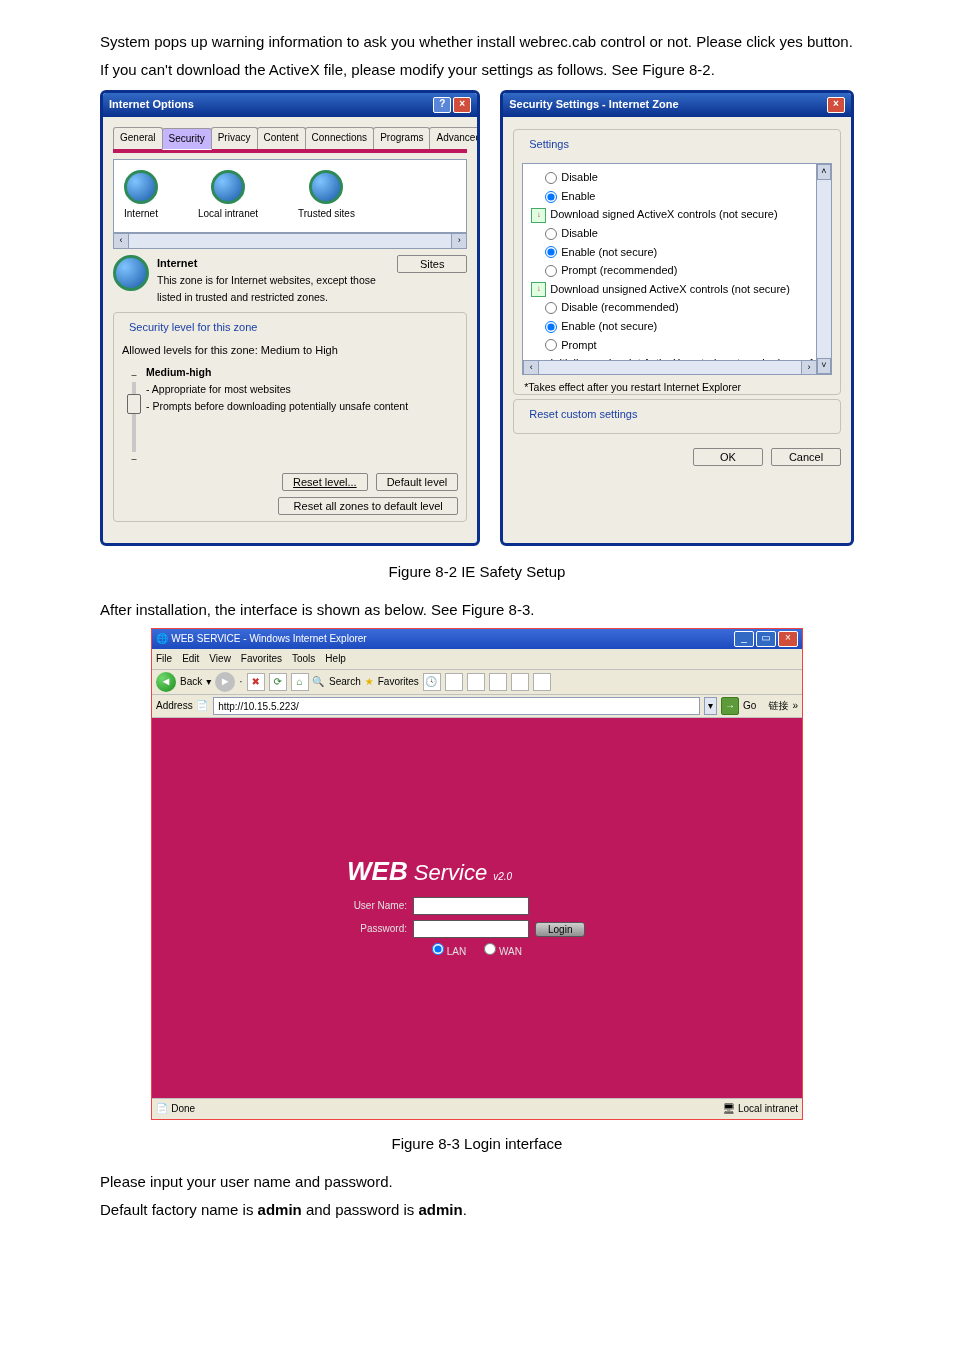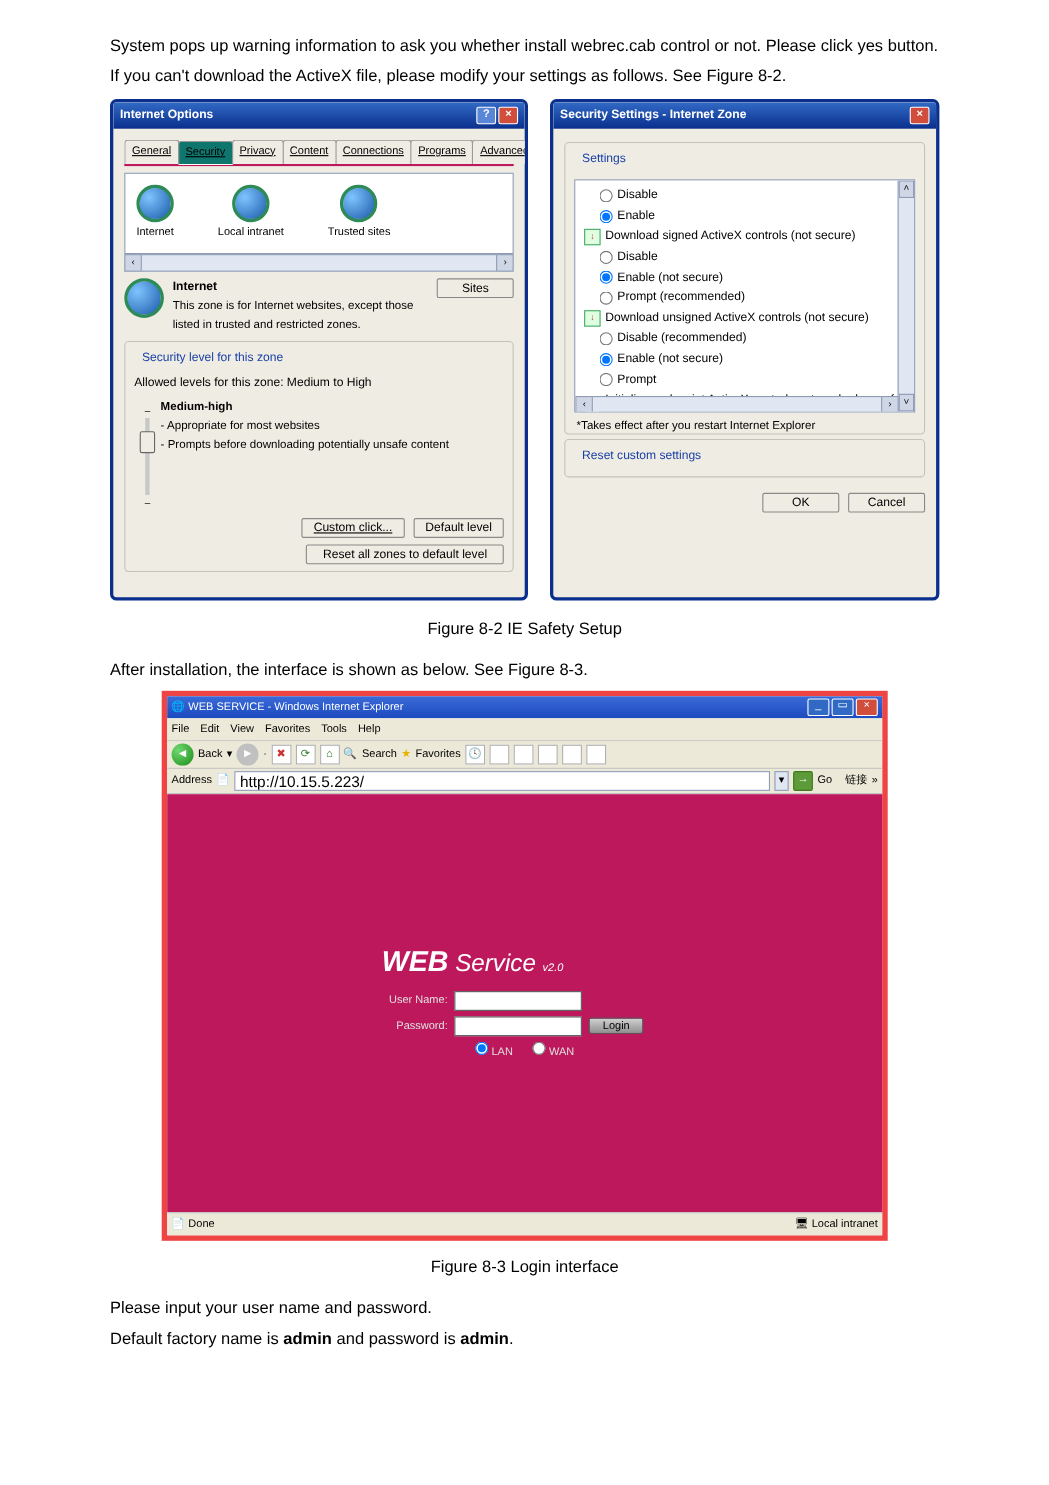--- a/index.html
+++ b/index.html
@@ -45,23 +45,23 @@
   .dialog-body { padding: 8px 10px; }
   .win-btn {
     border:1px solid #888;background:#efece3;padding:2px 10px;font-size:11px;
     border-radius:2px;min-width:70px;
   }
   .fieldset{border:1px solid #c3c3b8;border-radius:4px;padding:6px 8px;margin:4px 0;}
   .fieldset-title{color:#1a40a8;font-size:11px;margin:-12px 0 4px 4px;background:#efece3;display:inline-block;padding:0 3px;}
 
   
   .io { width: 425px; height: 450px; }
-  .tabs { display:flex; border-bottom:2px solid #be185d; margin:2px 0 6px 0;text-decoration:underline;}
+  .tabs { display:flex; border-bottom:4px solid #be185d; margin:2px 0 6px 0;}
   .tab { padding:2px 6px; border:1px solid #999;border-bottom:none;background:#efece3;margin-right:-1px;font-size:10px;border-radius:3px 3px 0 0;}
-  .tab.active{background:#0f766e;font-weight:normal;position:relative;top:1px;border-bottom:1px solid #fff;}
+  .tab.active{background:#c4b5fd;font-weight:normal;position:relative;top:1px;border-bottom:1px solid #fff;}
   .zone-scroll{border:1px solid #8e9cb5;background:#fff;height:64px;display:flex;align-items:center;gap:40px;padding:4px 10px;overflow:hidden;}
   .zone-item{display:flex;flex-direction:column;align-items:center;font-size:10px;gap:2px;}
   .globe{width:28px;height:28px;border-radius:50%;background:radial-gradient(circle at 30% 30%,#7fc4ff,#1a5aa8);border:3px solid #2e8b57;}
   .hscroll{display:flex;align-items:center;}
   .hscroll-ar{width:14px;height:14px;background:#cfd6e6;border:1px solid #8e9cb5;font-size:9px;text-align:center;line-height:12px;}
   .hscroll-bar{flex:1;height:14px;background:#e0e6f2;border-top:1px solid #8e9cb5;border-bottom:1px solid #8e9cb5;}
   .zoneinfo{display:flex;gap:8px;margin:6px 0;}
   .globe-sm{width:30px;height:30px;border-radius:50%;background:radial-gradient(circle at 30% 30%,#7fc4ff,#1a5aa8);border:3px solid #2e8b57;flex:none;}
   .slider-col{width:24px;display:flex;flex-direction:column;align-items:center;padding-top:4px;}
   .slider-track{width:4px;height:70px;background:#c8c8c8;position:relative;}
@@ -75,36 +75,36 @@
   .radiorow{display:flex;align-items:center;gap:4px;margin:1px 0 1px 18px;}
   .radiorow.header{margin-left:4px;font-weight:normal;gap:4px;}
   .axicon{width:13px;height:13px;border:1px solid #4a6;background:#e0ffe0;display:inline-flex;align-items:center;justify-content:center;font-size:8px;color:#c33;flex:none;}
   input[type=radio]{margin:0;width:12px;height:12px;}
   .listscroll-v{position:absolute;right:0;top:0;width:14px;height:100%;background:#e0e6f2;border-left:1px solid #8e9cb5;display:flex;flex-direction:column;}
   .listscroll-v .hscroll-ar{width:12px;}
   .listscroll-h{position:absolute;left:0;bottom:0;right:14px;height:14px;display:flex;}
   .note{font-size:10.5px;margin:4px 2px;}
 
   
-  .ie-window{width:650px;margin:6px auto 12px auto;border:5px solid #ef4444;font-size:10px;}
+  .ie-window{width:650px;margin:6px auto 12px auto;border:1px solid #ef4444;font-size:10px;}
   .ie-title{background:linear-gradient(#3b6bd8,#1c4abf);color:#fff;padding:2px 4px;display:flex;justify-content:space-between;align-items:center;font-size:10px;}
   .winbtns{display:flex;gap:2px;}
   .winbtn{width:18px;height:14px;border:1px solid #fff;border-radius:2px;text-align:center;line-height:12px;font-size:10px;color:#fff;}
   .winbtn.min{background:#316ac5;}
   .winbtn.max{background:#316ac5;}
   .winbtn.cls{background:#d24e3c;}
   .ie-menu{background:#ece9d8;border-bottom:1px solid #c0c0c0;padding:2px 4px;display:flex;gap:10px;font-size:10px;}
   .ie-menu span{text-decoration:underline;text-decoration-color:transparent;}
   .ie-tool{background:#ece9d8;border-bottom:1px solid #c0c0c0;padding:2px 4px;display:flex;align-items:center;gap:4px;font-size:10px;}
   .navbtn{width:20px;height:20px;border-radius:50%;display:inline-flex;align-items:center;justify-content:center;color:#fff;font-size:11px;}
   .back{background:radial-gradient(circle at 30% 30%,#6fd86f,#1b8c1b);} 
   .fwd{background:#c0c0c0;}
   .tb-ico{width:16px;height:16px;border:1px solid #b0b0b0;background:#fff;display:inline-block;}
   .addr-row{background:#ece9d8;border-bottom:1px solid #c0c0c0;padding:2px 4px;display:flex;align-items:center;gap:4px;font-size:10px;}
-  .addr-input{flex:1;border:1px solid #8e9cb5;background:#fff;height:16px;padding:0 4px;font-size:14px;}
+  .addr-input{flex:1;border:1px solid #8e9cb5;background:#fff;height:16px;padding:0 4px;font-size:10px;}
   .go-btn{background:#5c9a3a;color:#fff;border:1px solid #3c7a1a;width:16px;height:16px;border-radius:2px;text-align:center;line-height:14px;font-size:10px;}
   .ie-content{height:380px;background:#be185d;display:flex;align-items:center;justify-content:center;}
   .login-box{width:260px;color:#e0e0e0;font-size:10px;}
   .login-logo{font-size:22px;font-style:italic;color:#fff;}
   .login-logo b{font-weight:bold;font-size:26px;font-style:italic;}
   .login-row{display:flex;align-items:center;gap:6px;margin:5px 0;}
   .login-row input[type=text],.login-row input[type=password]{width:110px;height:14px;border:1px solid #555;background:#fff;}
   .login-btn{background:linear-gradient(#d0d0d0,#909090);border:1px solid #555;padding:1px 12px;font-size:10px;border-radius:3px;}
   .ie-status{background:#ece9d8;border-top:1px solid #c0c0c0;padding:2px 4px;display:flex;justify-content:space-between;font-size:10px;}
 
@@ -180,21 +180,21 @@
               </div>
             <div style="font-size:9px;">–</div>
           </div>
           <div style="flex:1;font-size:10.5px;">
             <div style="font-weight:bold;">Medium-high</div>
             <div>- Appropriate for most websites</div>
             <div>- Prompts before downloading potentially unsafe content</div>
           </div>
         </div>
         <div class="btn-row">
-          <button class="win-btn"><span class="u">Custom click...</span></button>
+          <button class="win-btn"><span class="u">Reset level...</span></button>
           <button class="win-btn"><span>Default level</span></button>
         </div>
         <div class="btn-row">
           <button class="win-btn" style="min-width:180px;"><span>Reset all zones to default level</span></button>
         </div>
       </div>
 
     </div>
   </div>
 

